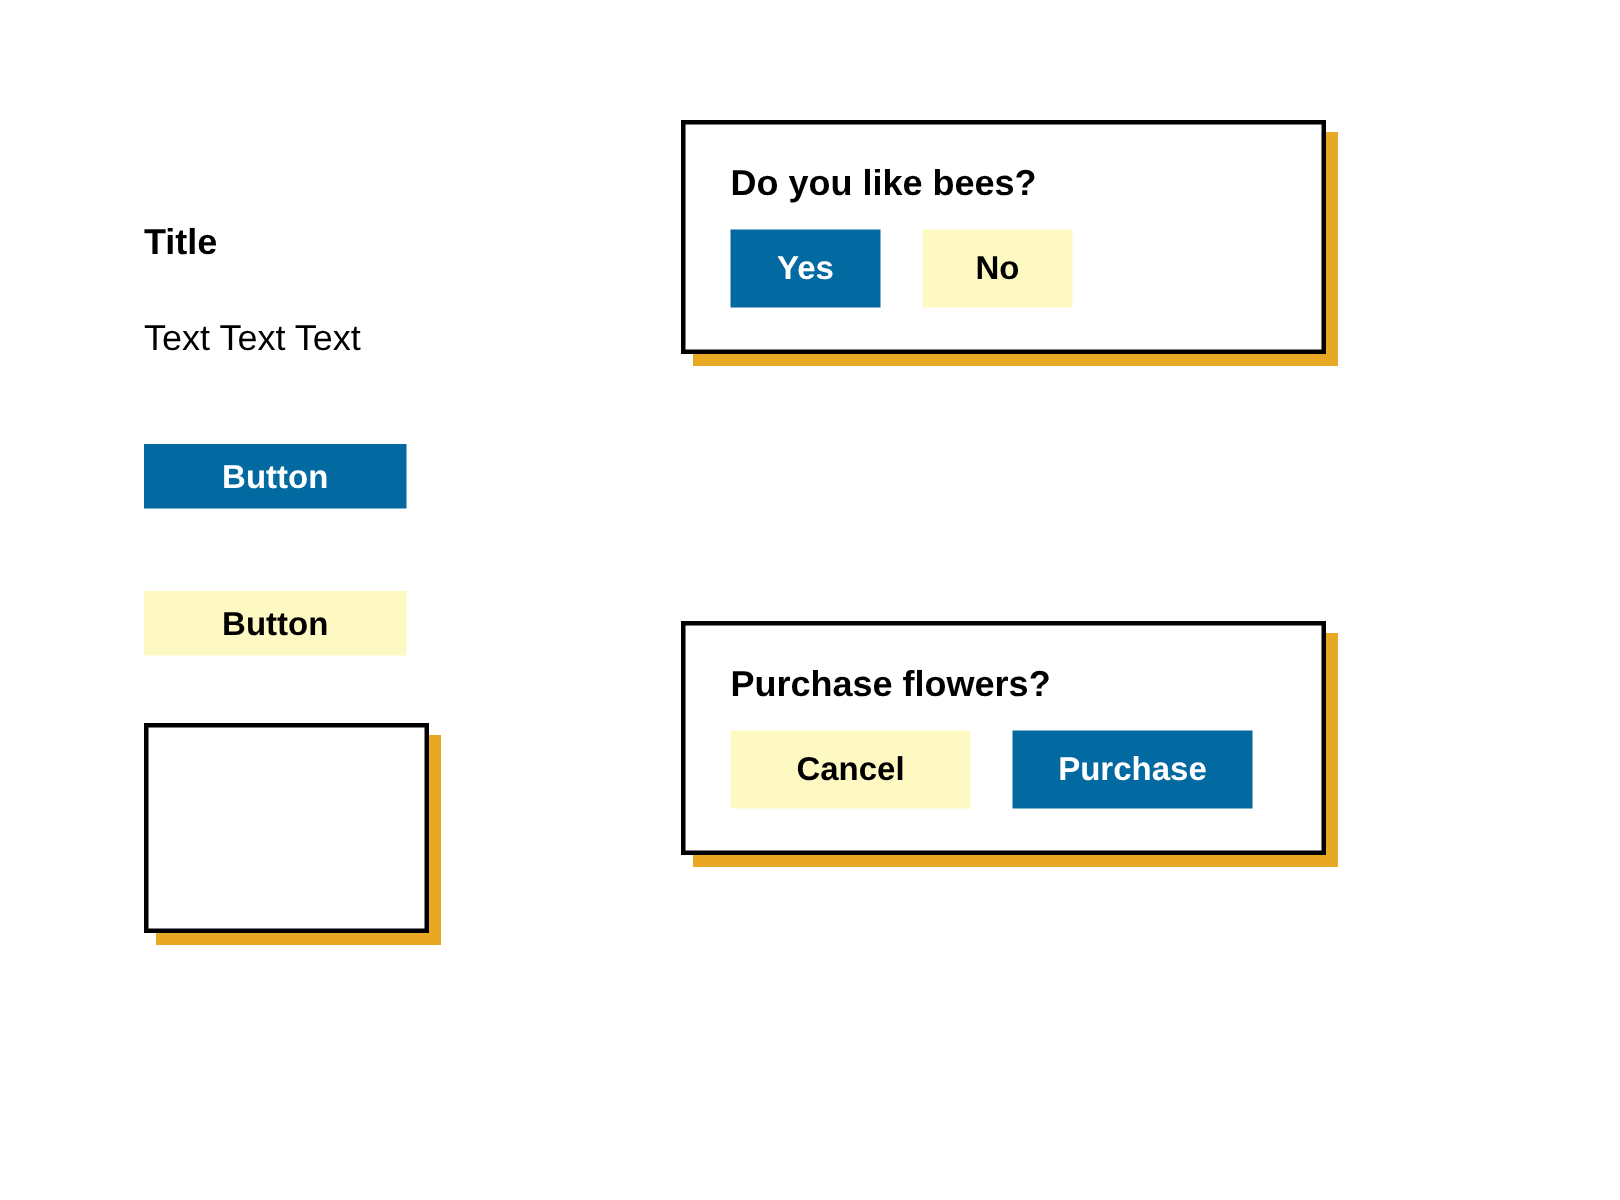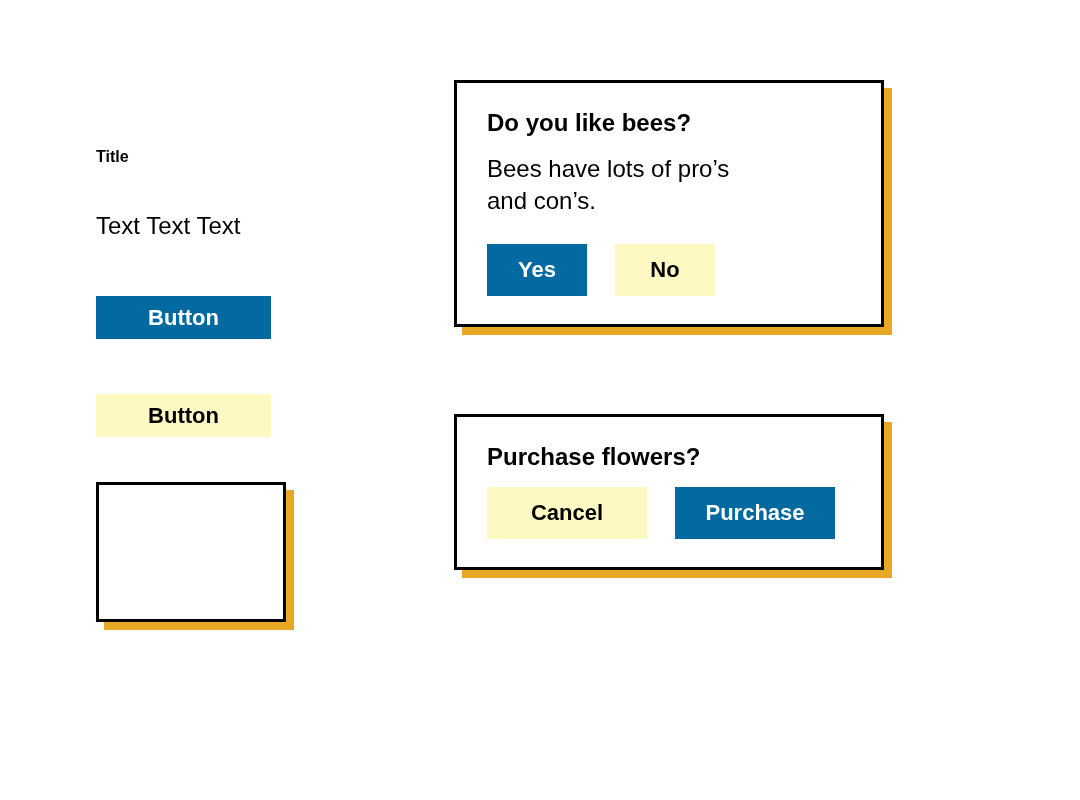--- a/index.html
+++ b/index.html
@@ -17,21 +17,21 @@
     width: 1080px;
     height: 800px;
   }
 
   
   .title-text {
     position: absolute;
     left: 96px;
     top: 148px;
     font-weight: bold;
-    font-size: 16px;
+    font-size: 24px;
   }
   .body-text {
     position: absolute;
     left: 96px;
     top: 212px;
     font-size: 24px;
   }
   .btn {
     display: inline-flex;
     align-items: center;
@@ -130,21 +130,20 @@
   <div class="body-text">Text Text Text</div>
 
   <button class="btn btn-primary btn-left-1">Button</button>
 
   <button class="btn btn-secondary btn-left-2">Button</button>
 
   <div class="panel panel-small"></div>
 
   <div class="dialog dialog-1">
     <div class="dialog-title">Do you like bees?</div>
-    <div class="dialog-body">Bees have lots of pro’s and con’s.</div>
     <div class="dialog-actions">
       <button class="btn btn-primary">Yes</button>
       <button class="btn btn-secondary">No</button>
     </div>
   </div>
 
   <div class="dialog dialog-2">
     <div class="dialog-title">Purchase flowers?</div>
     <div class="dialog-actions">
       <button class="btn btn-secondary">Cancel</button>

